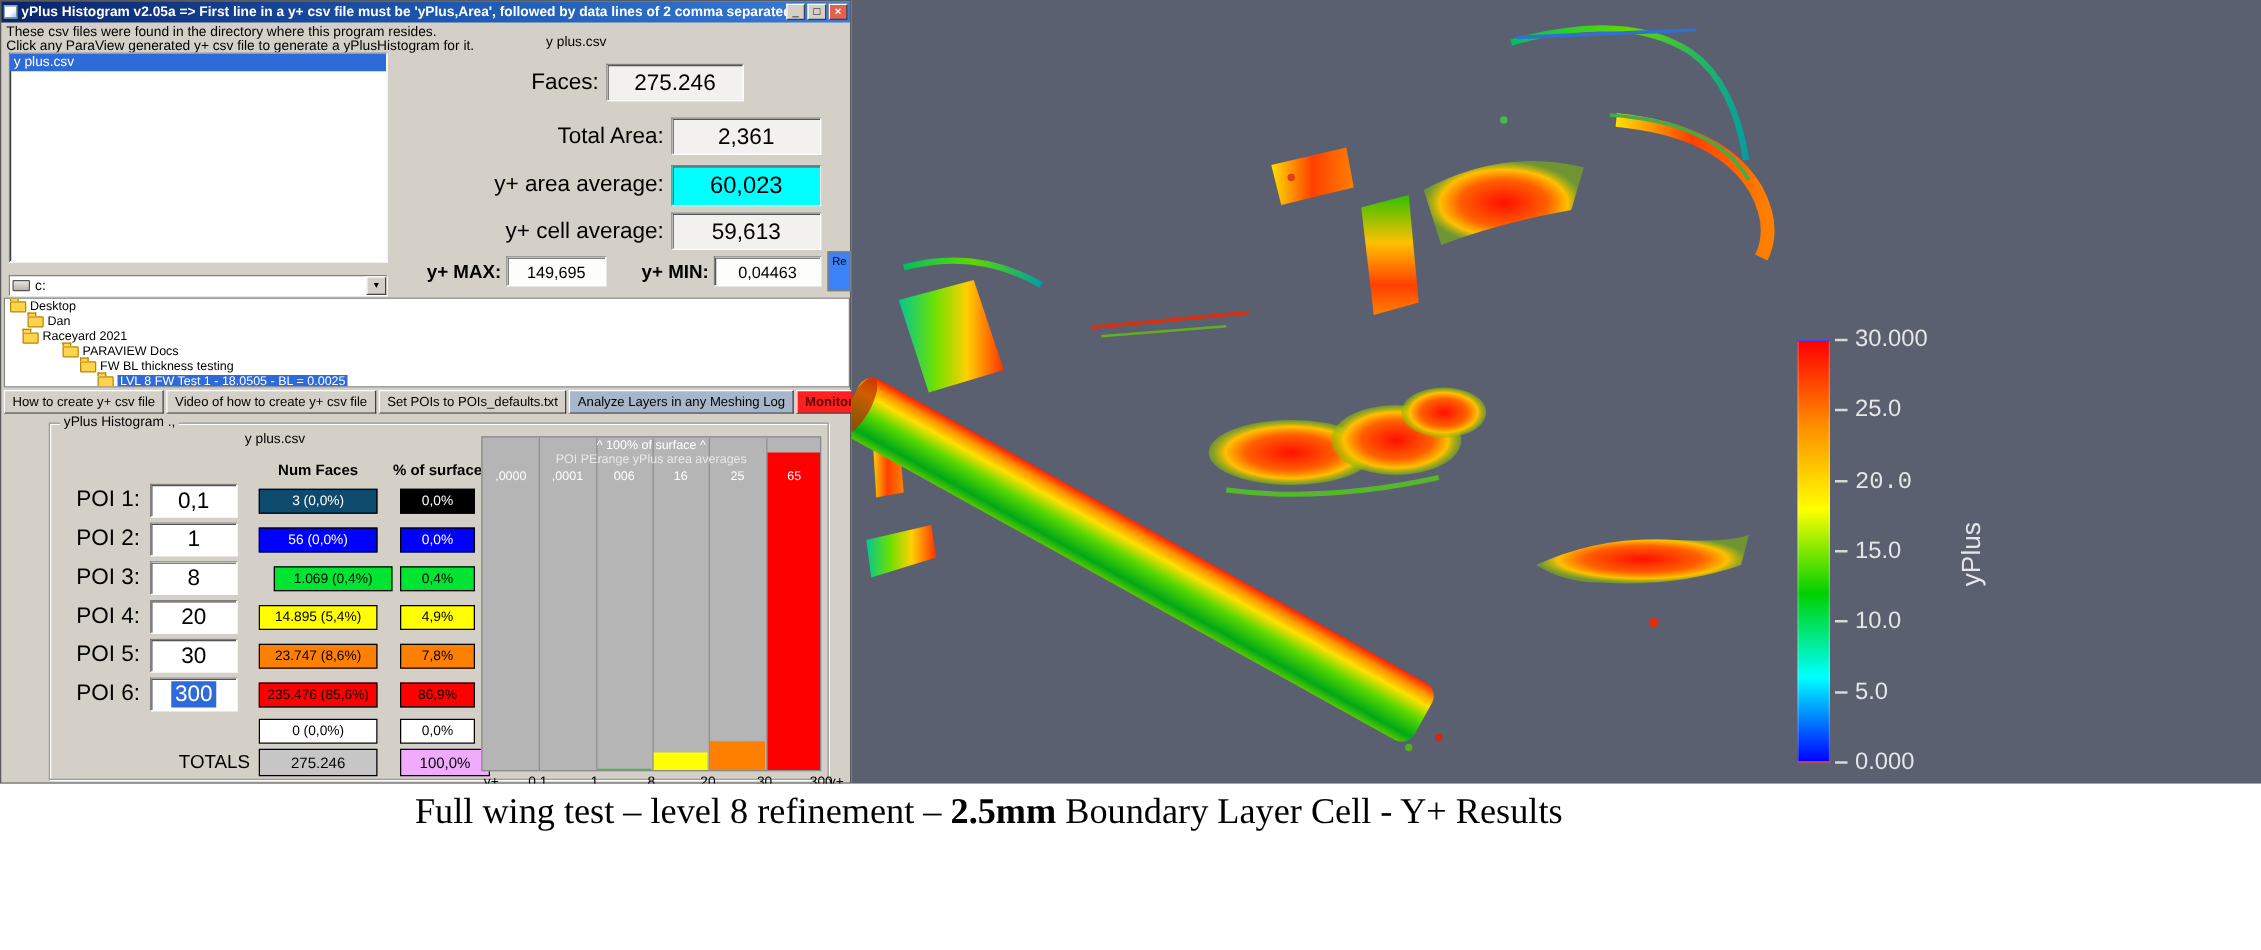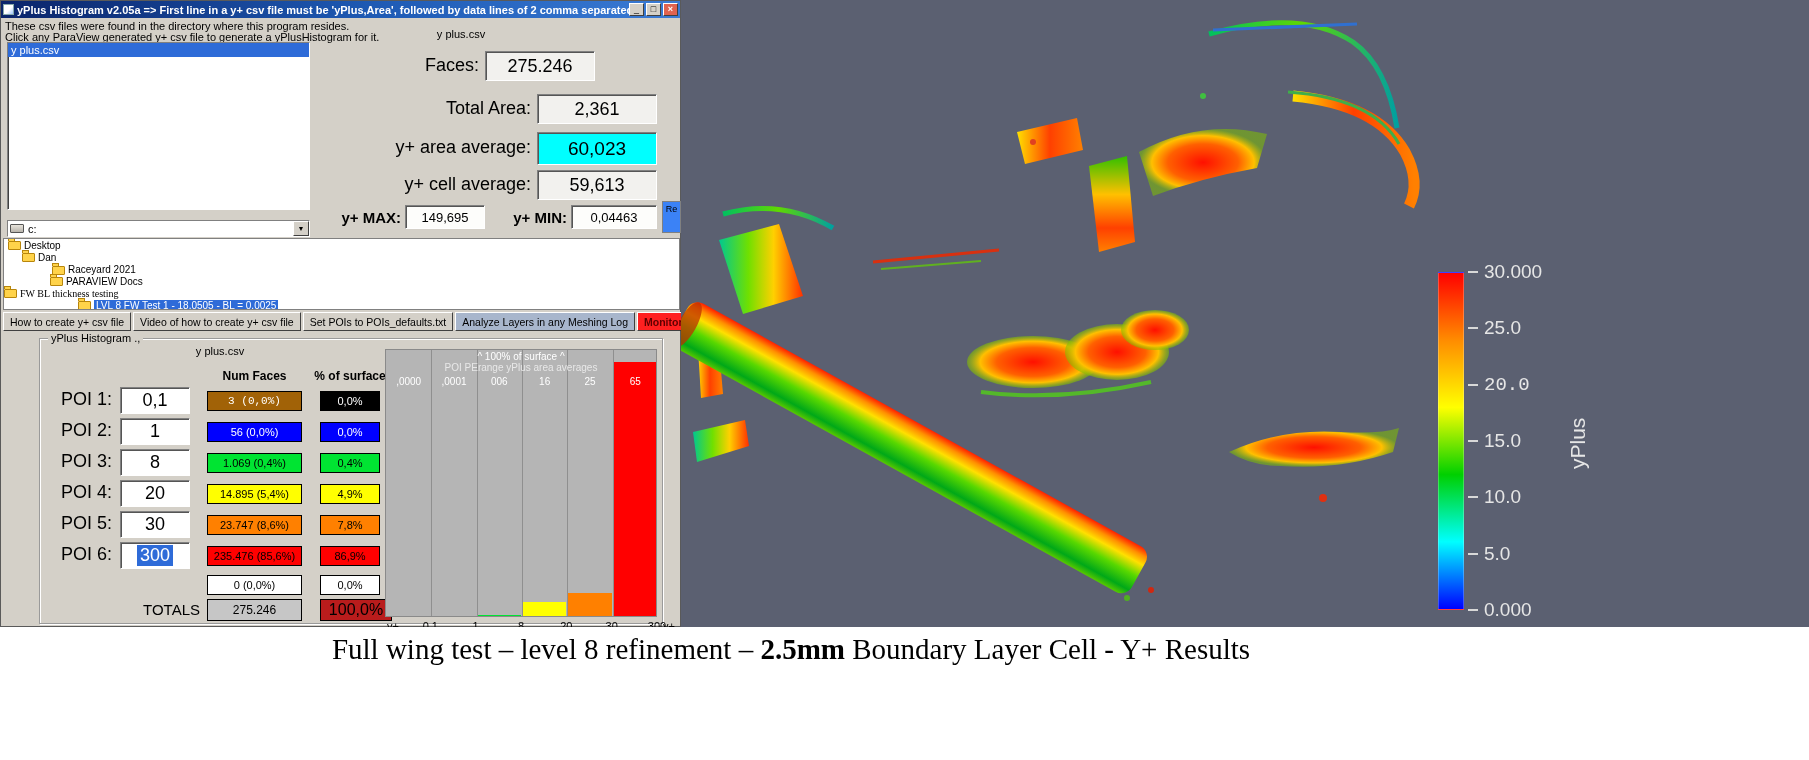--- a/index.html
+++ b/index.html
@@ -53,21 +53,21 @@
   .poi-row{position:relative;height:31px}
   .poi-label{position:absolute;left:0;top:2px;width:72px;text-align:right;font-size:18px}
   .poi-input{position:absolute;left:80px;top:0;width:70px;height:27px;background:#fff;border:1px solid;border-color:#808080 #fff #fff #808080;box-shadow:inset 1px 1px 0 #555;display:flex;align-items:center;justify-content:center;font-size:18px}
   .poi-input .hl{background:#2e6bd8;color:#fff;padding:0 3px}
   .facebox{position:absolute;left:167px;top:4px;width:95px;height:20px;border:1px solid #000;display:flex;align-items:center;justify-content:center;font-size:11px}
   .pctbox{position:absolute;left:280px;top:4px;width:60px;height:20px;border:1px solid #000;display:flex;align-items:center;justify-content:center;font-size:11px}
   .spare-face{position:absolute;left:167px;top:236px;width:95px;height:20px;background:#fff;border:1px solid #000;display:flex;align-items:center;justify-content:center;font-size:11px}
   .spare-pct{position:absolute;left:280px;top:236px;width:60px;height:20px;background:#fff;border:1px solid #000;display:flex;align-items:center;justify-content:center;font-size:11px}
   .totals-label{position:absolute;left:60px;top:262px;width:100px;text-align:right;font-size:15px}
   .totals-face{position:absolute;left:167px;top:260px;width:95px;height:22px;background:#c6c6c6;border:1px solid #000;display:flex;align-items:center;justify-content:center;font-size:12px}
-  .totals-pct{position:absolute;left:280px;top:260px;width:72px;height:22px;background:#b91c1c;border:1px solid #000;display:flex;align-items:center;justify-content:center;font-size:16px}
+  .totals-pct{position:absolute;left:280px;top:260px;width:72px;height:22px;background:#f0abfc;border:1px solid #000;display:flex;align-items:center;justify-content:center;font-size:12px}
 
   .chart{position:absolute;left:345px;top:10px;width:272px;height:268px;background:#b5b5b5;border:1px solid #8a8a8a;overflow:hidden}
   .gridv{position:absolute;top:0;bottom:0;width:1px;background:#8f8f8f}
   .bar{position:absolute;bottom:0}
   .ct1{position:absolute;top:1px;width:100%;text-align:center;font-size:10px;color:#fff;z-index:3}
   .ct2{position:absolute;top:12px;width:100%;text-align:center;font-size:10px;color:#e8e8e8;z-index:3}
   .bavg{position:absolute;top:26px;font-size:10px;color:#fff;transform:translateX(-50%);z-index:3;white-space:nowrap}
   .xaxis{position:absolute;left:345px;top:281px;width:272px;height:14px}
   .xlab{position:absolute;top:0;font-size:11px;white-space:nowrap}
 
@@ -137,29 +137,29 @@
 
     <div class="tree">
         <div class="tree-item" style="padding-left: 4px;">
           <span class="folder"></span>
           <span class="tlabel">Desktop</span>
         </div>
         <div class="tree-item" style="padding-left: 18px;">
           <span class="folder"></span>
           <span class="tlabel">Dan</span>
         </div>
-        <div class="tree-item" style="padding-left: 48px; align-items: flex-end;">
+        <div class="tree-item" style="padding-left: 14px; align-items: flex-end;">
           <span class="folder"></span>
           <span class="tlabel">Raceyard 2021</span>
         </div>
         <div class="tree-item" style="padding-left: 46px;">
           <span class="folder"></span>
           <span class="tlabel">PARAVIEW Docs</span>
         </div>
-        <div class="tree-item" style=" font-family: Liberation Serif, serif;">
+        <div class="tree-item" style="padding-left: 60px;">
           <span class="folder"></span>
           <span class="tlabel">FW BL thickness testing</span>
         </div>
         <div class="tree-item sel" style="padding-left: 74px;">
           <span class="folder"></span>
           <span class="tlabel">LVL 8 FW Test 1 - 18.0505 - BL = 0.0025</span>
         </div>
       </div>
 
     <div class="btnrow">
@@ -175,37 +175,37 @@
       <div class="csv-mid">y plus.csv</div>
       <div class="hdr-faces">Num Faces</div>
       <div class="hdr-pct">% of surface</div>
 
       <div id="poi-rows">
           <div class="poi-row">
             <div class="poi-label">POI 1:</div>
             <div class="poi-input">
               <span>0,1</span>
             </div>
-            <div class="facebox" style="background: #a16207; color: rgb(255, 255, 255); font-family: Liberation Mono, monospace;">3 (0,0%)</div>
+            <div class="facebox" style="background: #0c4a6e; color: rgb(255, 255, 255);">3 (0,0%)</div>
             <div class="pctbox" style="background: rgb(0, 0, 0); color: rgb(255, 255, 255);">0,0%</div>
           </div>
           <div class="poi-row">
             <div class="poi-label">POI 2:</div>
             <div class="poi-input">
               <span>1</span>
             </div>
             <div class="facebox" style="background: rgb(0, 0, 255); color: rgb(255, 255, 255);">56 (0,0%)</div>
             <div class="pctbox" style="background: rgb(0, 0, 255); color: rgb(255, 255, 255);">0,0%</div>
           </div>
           <div class="poi-row">
             <div class="poi-label">POI 3:</div>
             <div class="poi-input">
               <span>8</span>
             </div>
-            <div class="facebox" style="background: rgb(0, 228, 50); color: rgb(0, 0, 0);">1.069 (0,4%)</div>
+            <div class="facebox" style="background: rgb(0, 228, 50); color: rgb(0, 0, 0); margin-left: 12px;">1.069 (0,4%)</div>
             <div class="pctbox" style="background: rgb(0, 228, 50); color: rgb(0, 0, 0);">0,4%</div>
           </div>
           <div class="poi-row">
             <div class="poi-label">POI 4:</div>
             <div class="poi-input">
               <span>20</span>
             </div>
             <div class="facebox" style="background: rgb(255, 255, 0); color: rgb(0, 0, 0);">14.895 (5,4%)</div>
             <div class="pctbox" style="background: rgb(255, 255, 0); color: rgb(0, 0, 0);">4,9%</div>
           </div>

